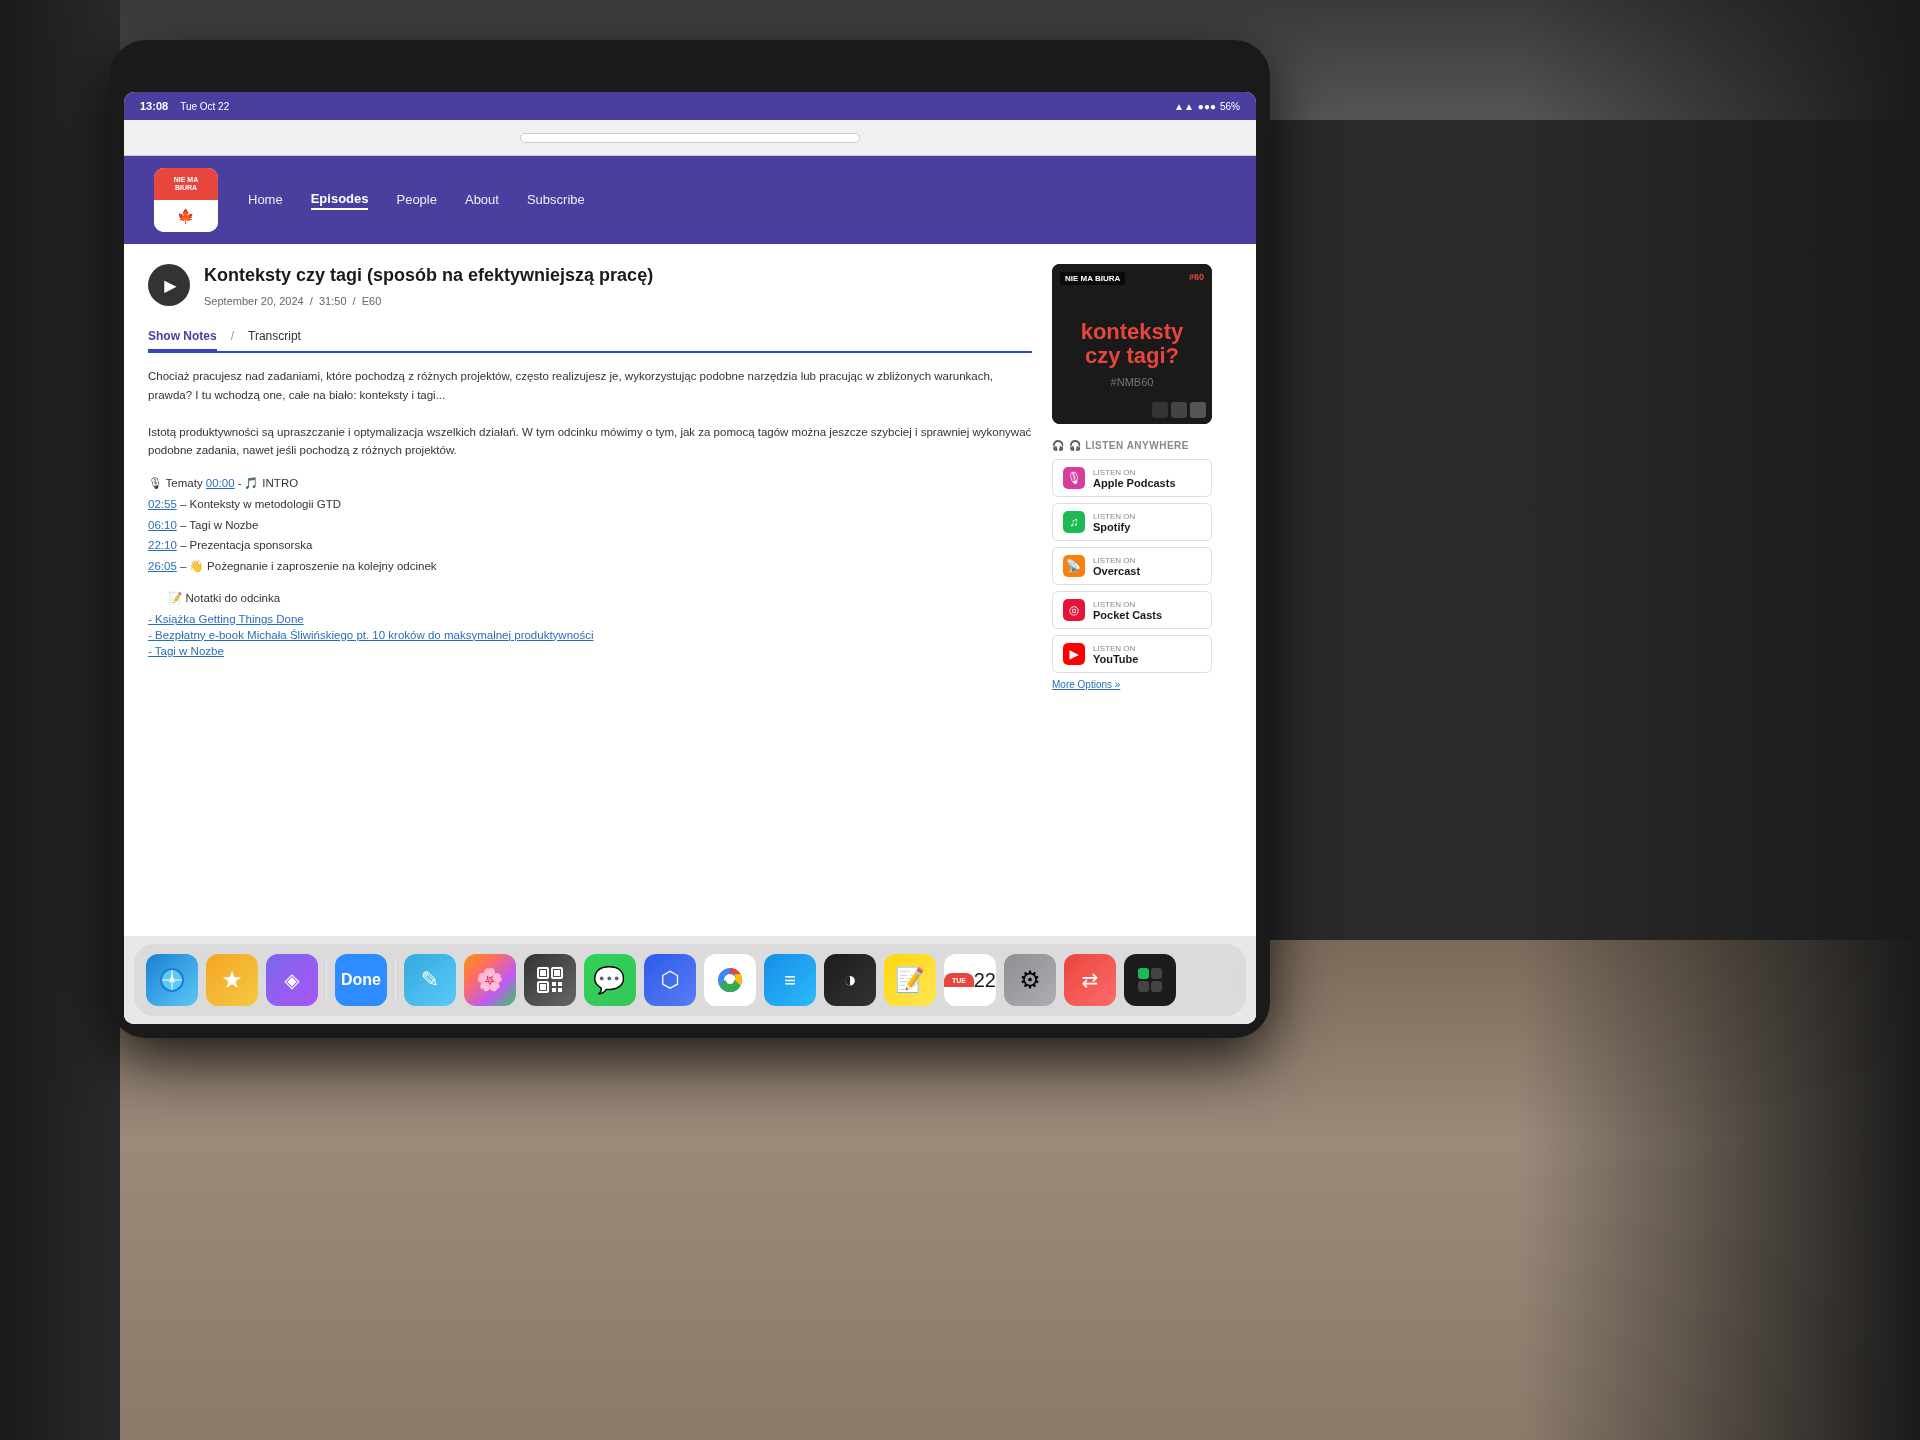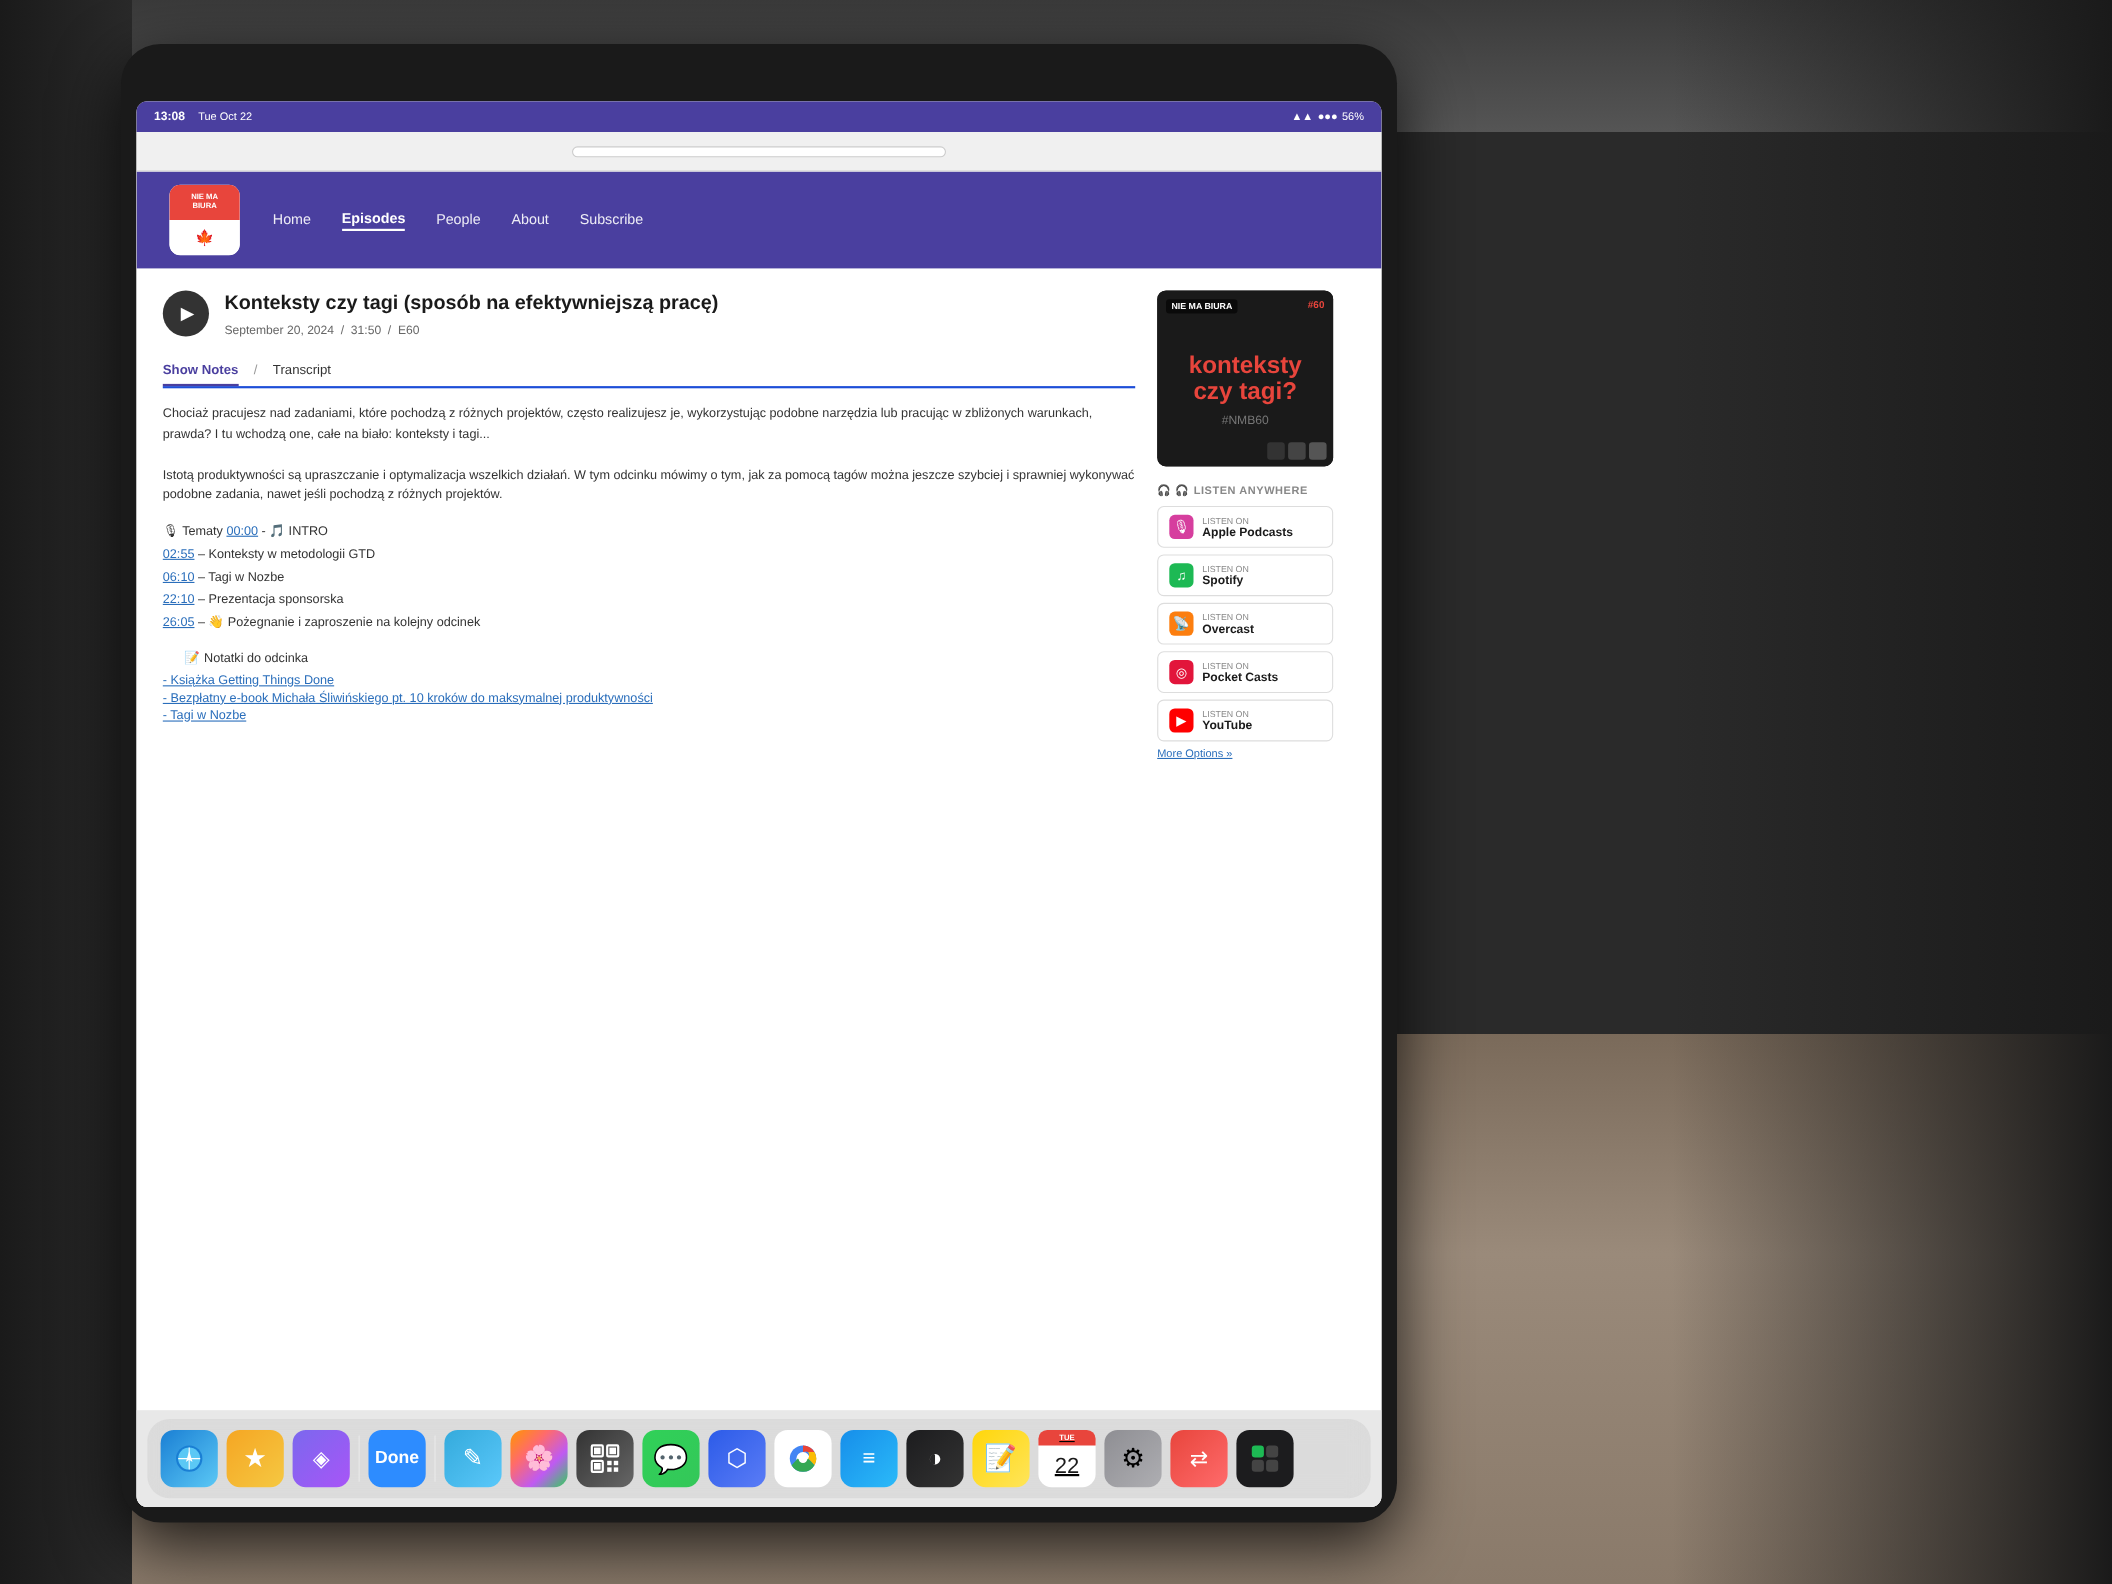--- a/index.html
+++ b/index.html
@@ -11,21 +11,21 @@
       font-family: -apple-system, BlinkMacSystemFont, 'Helvetica Neue', Arial, sans-serif;
       position: relative;
     }
 
     
     .ipad-frame {
       position: absolute;
       top: 40px;
       left: 110px;
       width: 1160px;
-      height: 1344px;
+      height: 998px;
       background: #1a1a1a;
       border-radius: 36px;
       box-shadow: 0 20px 60px rgba(0,0,0,0.8);
       overflow: hidden;
     }
 
     .ipad-screen {
       position: absolute;
       top: 52px;
       left: 14px;
@@ -719,21 +719,21 @@
           </div>
 
           <div class="dock-icon optic-icon">
             <span style="color:white;font-size:22px;">◑</span>
           </div>
 
           <div class="dock-icon notes-icon">
             <span style="font-size:24px;">📝</span>
           </div>
 
-          <div class="dock-icon calendar-icon" style="background:white;flex-direction:column;gap:0;text-decoration:underline;">
+          <div class="dock-icon calendar-icon" style="background:white;flex-direction:row;gap:0;">
             <div style="background:#e8453c;width:100%;height:14px;border-radius:8px 8px 0 0;display:flex;align-items:center;justify-content:center;">
               <span style="color:white;font-size:7px;font-weight:700;">TUE</span>
             </div>
             <div style="flex:1;display:flex;align-items:center;justify-content:center;">
               <span style="color:#1a1a1a;font-size:20px;font-weight:300;">22</span>
             </div>
           </div>
 
           <div class="dock-icon settings-icon">
             <span style="font-size:24px;">⚙</span>

